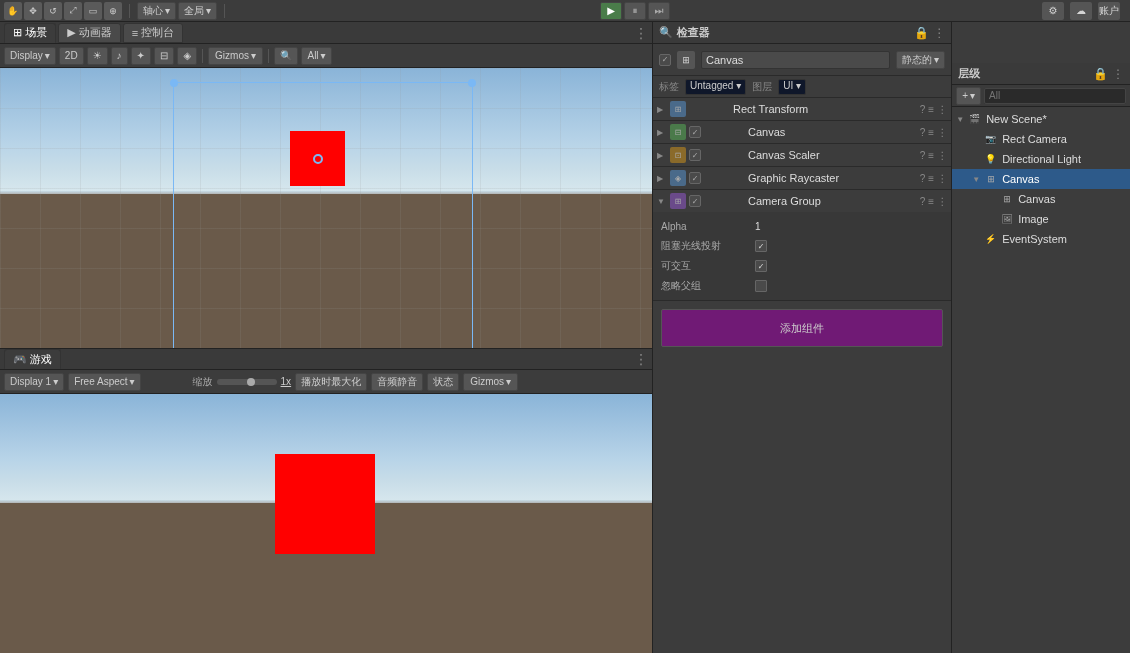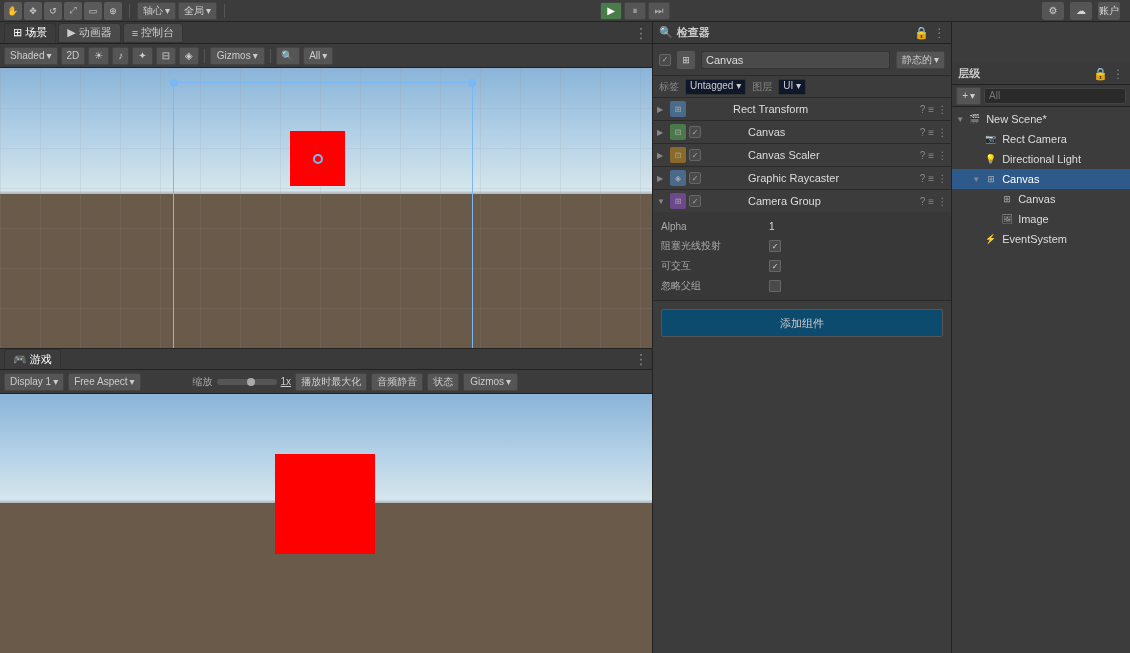--- a/index.html
+++ b/index.html
@@ -351,21 +351,21 @@
 
     
     .canvas-group-content {
       padding: 4px 8px;
       background: #383838;
     }
     .prop-row {
       display: flex;
       align-items: center;
       height: 20px;
-      gap: 18px;
+      gap: 4px;
     }
     .prop-label { 
       width: 90px; font-size: 10px; color: #aaa;
       flex-shrink: 0;
     }
     .prop-value { 
       font-size: 10px; color: #ddd;
     }
     .prop-checkbox {
       width: 12px; height: 12px;
@@ -375,22 +375,22 @@
     }
     .prop-checkbox.checked {
       background: #4a4a4a;
       display: flex; align-items: center; justify-content: center;
     }
     .prop-checkbox.checked::after { content: '✓'; font-size: 8px; color: #ddd; }
 
     
     .add-component-btn {
       margin: 8px;
-      height: 28px;
-      background: #0c4a6e;
+      height: 38px;
+      background: #701a75;
       border: 1px solid #555;
       border-radius: 2px;
       display: flex; align-items: center; justify-content: center;
       cursor: pointer; font-size: 11px; color: #ccc;
     }
 
     
     .right-panel {
       flex: 1;
       display: flex;
@@ -516,21 +516,21 @@
       </div>
       <div class="tab-item">
         <span>≡</span>
         <span>控制台</span>
       </div>
       <div class="tab-more">⋮</div>
     </div>
 
     <div class="scene-toolbar">
       <div class="dropdown-btn">
-        <span>Shaded</span>
+        <span>Display</span>
         <span>▾</span>
       </div>
       <div class="scene-toolbar-btn">
         <span>2D</span>
       </div>
       <div class="scene-toolbar-btn">☀</div>
       <div class="scene-toolbar-btn">♪</div>
       <div class="scene-toolbar-btn">✦</div>
       <div class="scene-toolbar-btn">⊟</div>
       <div class="scene-toolbar-btn">◈</div>

